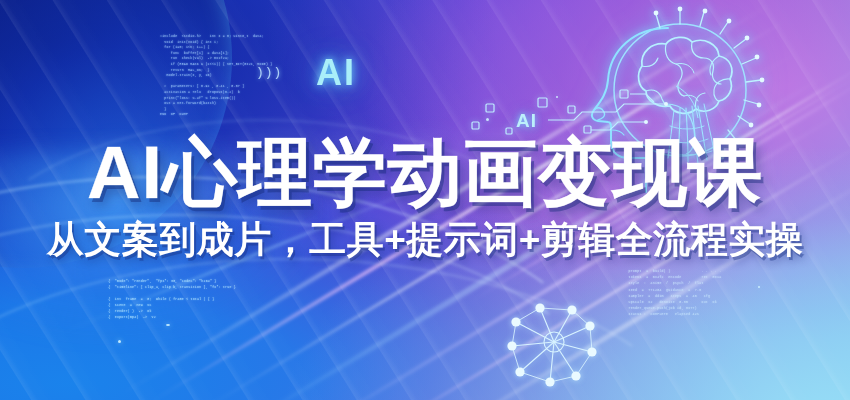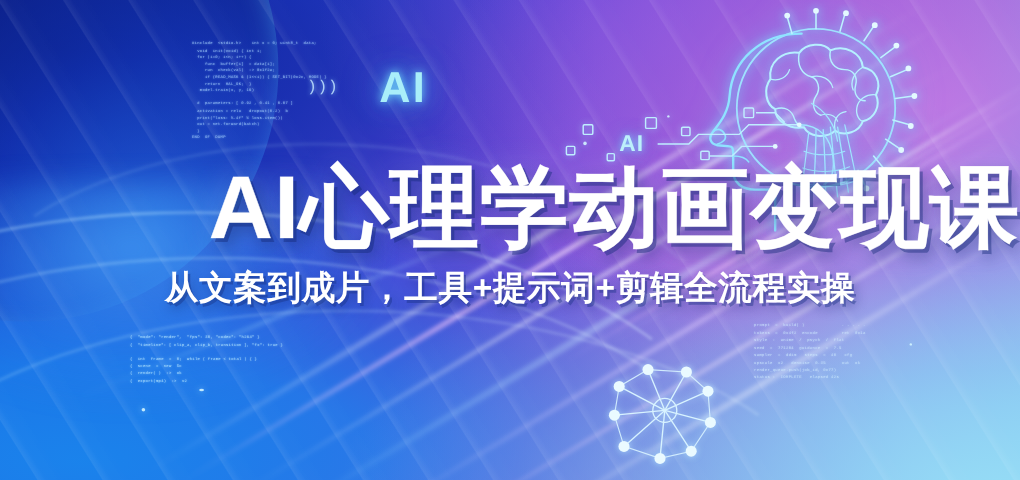--- a/index.html
+++ b/index.html
@@ -184,26 +184,25 @@
     margin:0;
     font-size:74px;
     line-height:80px;
     font-weight:900;
     color:#ffffff;
     letter-spacing:1px;
     text-shadow:
       3px 4px 0 rgba(18,40,120,.42),
       5px 7px 12px rgba(12,30,100,.40),
       0 0 26px rgba(180,215,255,.30);
-    text-align: right;
     -webkit-text-stroke:0.5px rgba(255,255,255,.6);
   }
   #subtitle{
     margin:10px 0 0 0;
-    font-size:28px;
+    font-size:37px;
     line-height:34px;
     font-weight:800;
     color:#ffffff;
     letter-spacing:.5px;
     text-shadow:
       2px 3px 0 rgba(22,48,130,.40),
       3px 5px 9px rgba(14,34,105,.38);
   }
 </style>
 </head>

